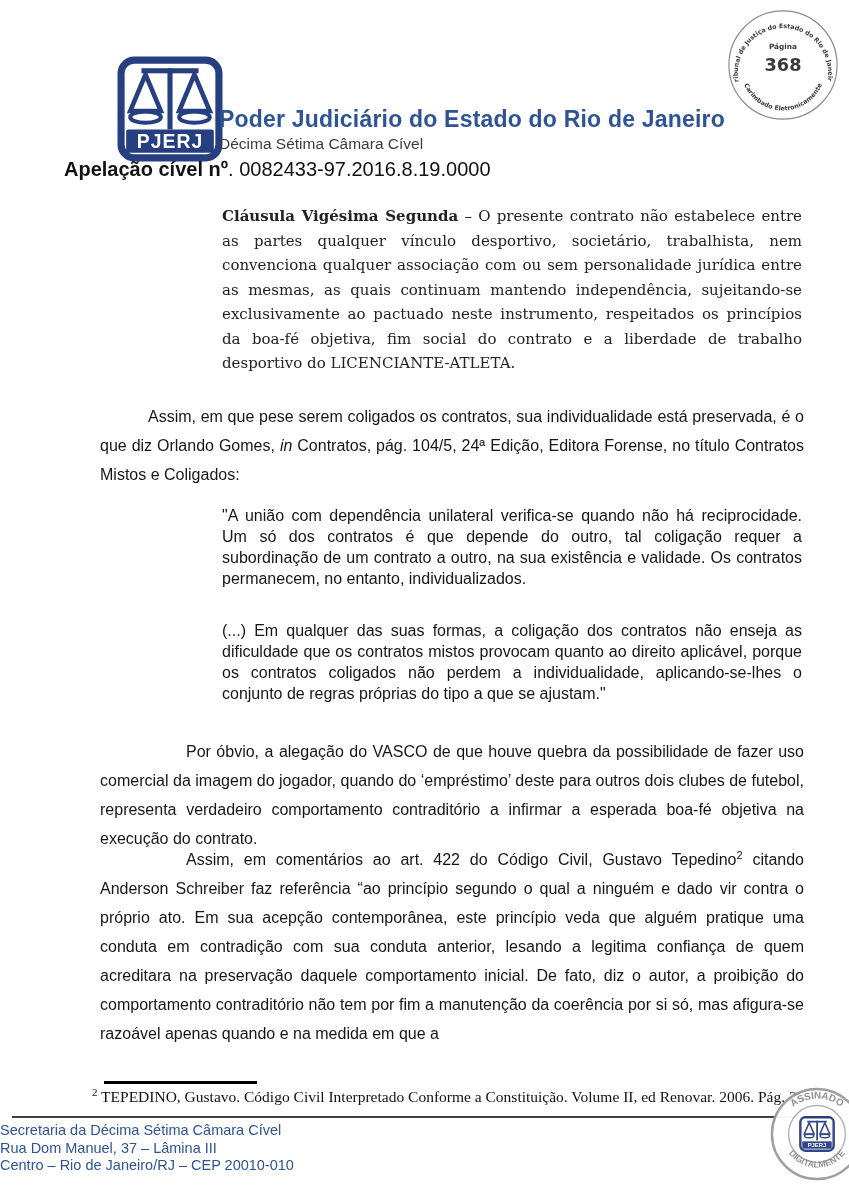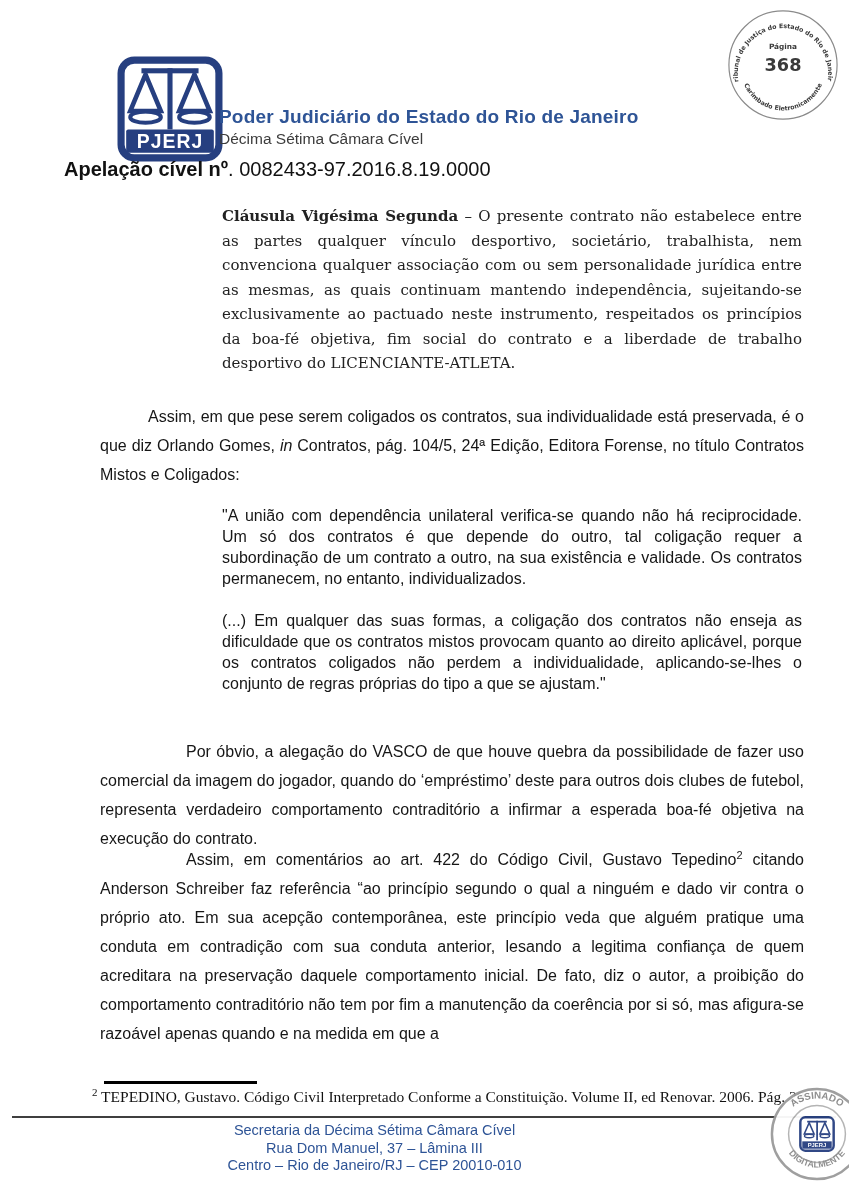--- a/index.html
+++ b/index.html
@@ -8,54 +8,54 @@
     position:relative; width:849px; height:1200px; background:#ffffff;
     font-family:"Liberation Sans", sans-serif; color:#1b1b1b;
     overflow:hidden; margin:0 auto;
   }
   
   .stamp { position:absolute; left:724px; top:6px; width:118px; height:118px; }
   .stamp text { fill:#3a3a3a; }
   
   .logo { position:absolute; left:117px; top:56px; width:106px; height:106px; }
   .org-block { position:absolute; left:219px; top:106px; width:560px; }
-  .org-name { font-size:19px; font-weight:bold; color:#2e5496; letter-spacing:0.2px; }
+  .org-name { font-size:23px; font-weight:bold; color:#2e5496; letter-spacing:0.2px; }
   .chamber { font-size:15.5px; font-weight:normal; color:#3c3c3c; margin-top:2px; }
   .case-line { position:absolute; left:64px; top:158px; font-size:20px; color:#111; }
   .case-label { font-weight:bold; }
   
   .quote-serif {
     position:absolute; left:222px; top:204px; width:580px;
     font-family:"DejaVu Serif", serif; font-size:15px; line-height:24.5px;
     text-align:justify; color:#222;
   }
   .body-para {
     position:absolute; left:100px; width:704px;
     font-size:16px; line-height:29px; text-align:justify; color:#161616;
   }
   .para-1 { top:402px; text-indent:48px; }
   .para-2 { top:713px; text-indent:86px;margin-top:24px; }
   .para-3 { top:845px; text-indent:86px; }
   .quote-sans {
     position:absolute; left:222px; top:505px; width:580px;
     font-size:16px; line-height:21px; text-align:justify; color:#161616;
   }
-  .quote-sans p + p { margin-top:21px; }
+  .quote-sans p + p { margin-top:31px; }
   sup { font-size:11px; vertical-align:super; line-height:0; }
   
   .footnote-sep { position:absolute; left:104px; top:1081px; width:153px; height:3px; background:#000; }
   .footnote {
     position:absolute; left:92px; top:1088px; width:716px;
     font-family:"Liberation Serif", serif; font-size:15.5px; color:#111;
   }
   
   .footer-sep { position:absolute; left:12px; top:1116px; width:824px; height:1.5px; background:#3f3f3f; }
   .footer {
     position:absolute; left:0; top:1122px; width:749px;
-    text-align:center; color:#2e5496; font-size:14.5px; line-height:17.5px;
+    text-align:left; color:#2e5496; font-size:14.5px; line-height:17.5px;
   }
   
   .watermark { position:absolute; left:768px; top:1085px; width:98px; height:98px; opacity:0.95; }
 </style>
 </head>
 <body>
 
 <div class="page">
 
   <svg class="stamp" viewBox="0 0 120 120">

